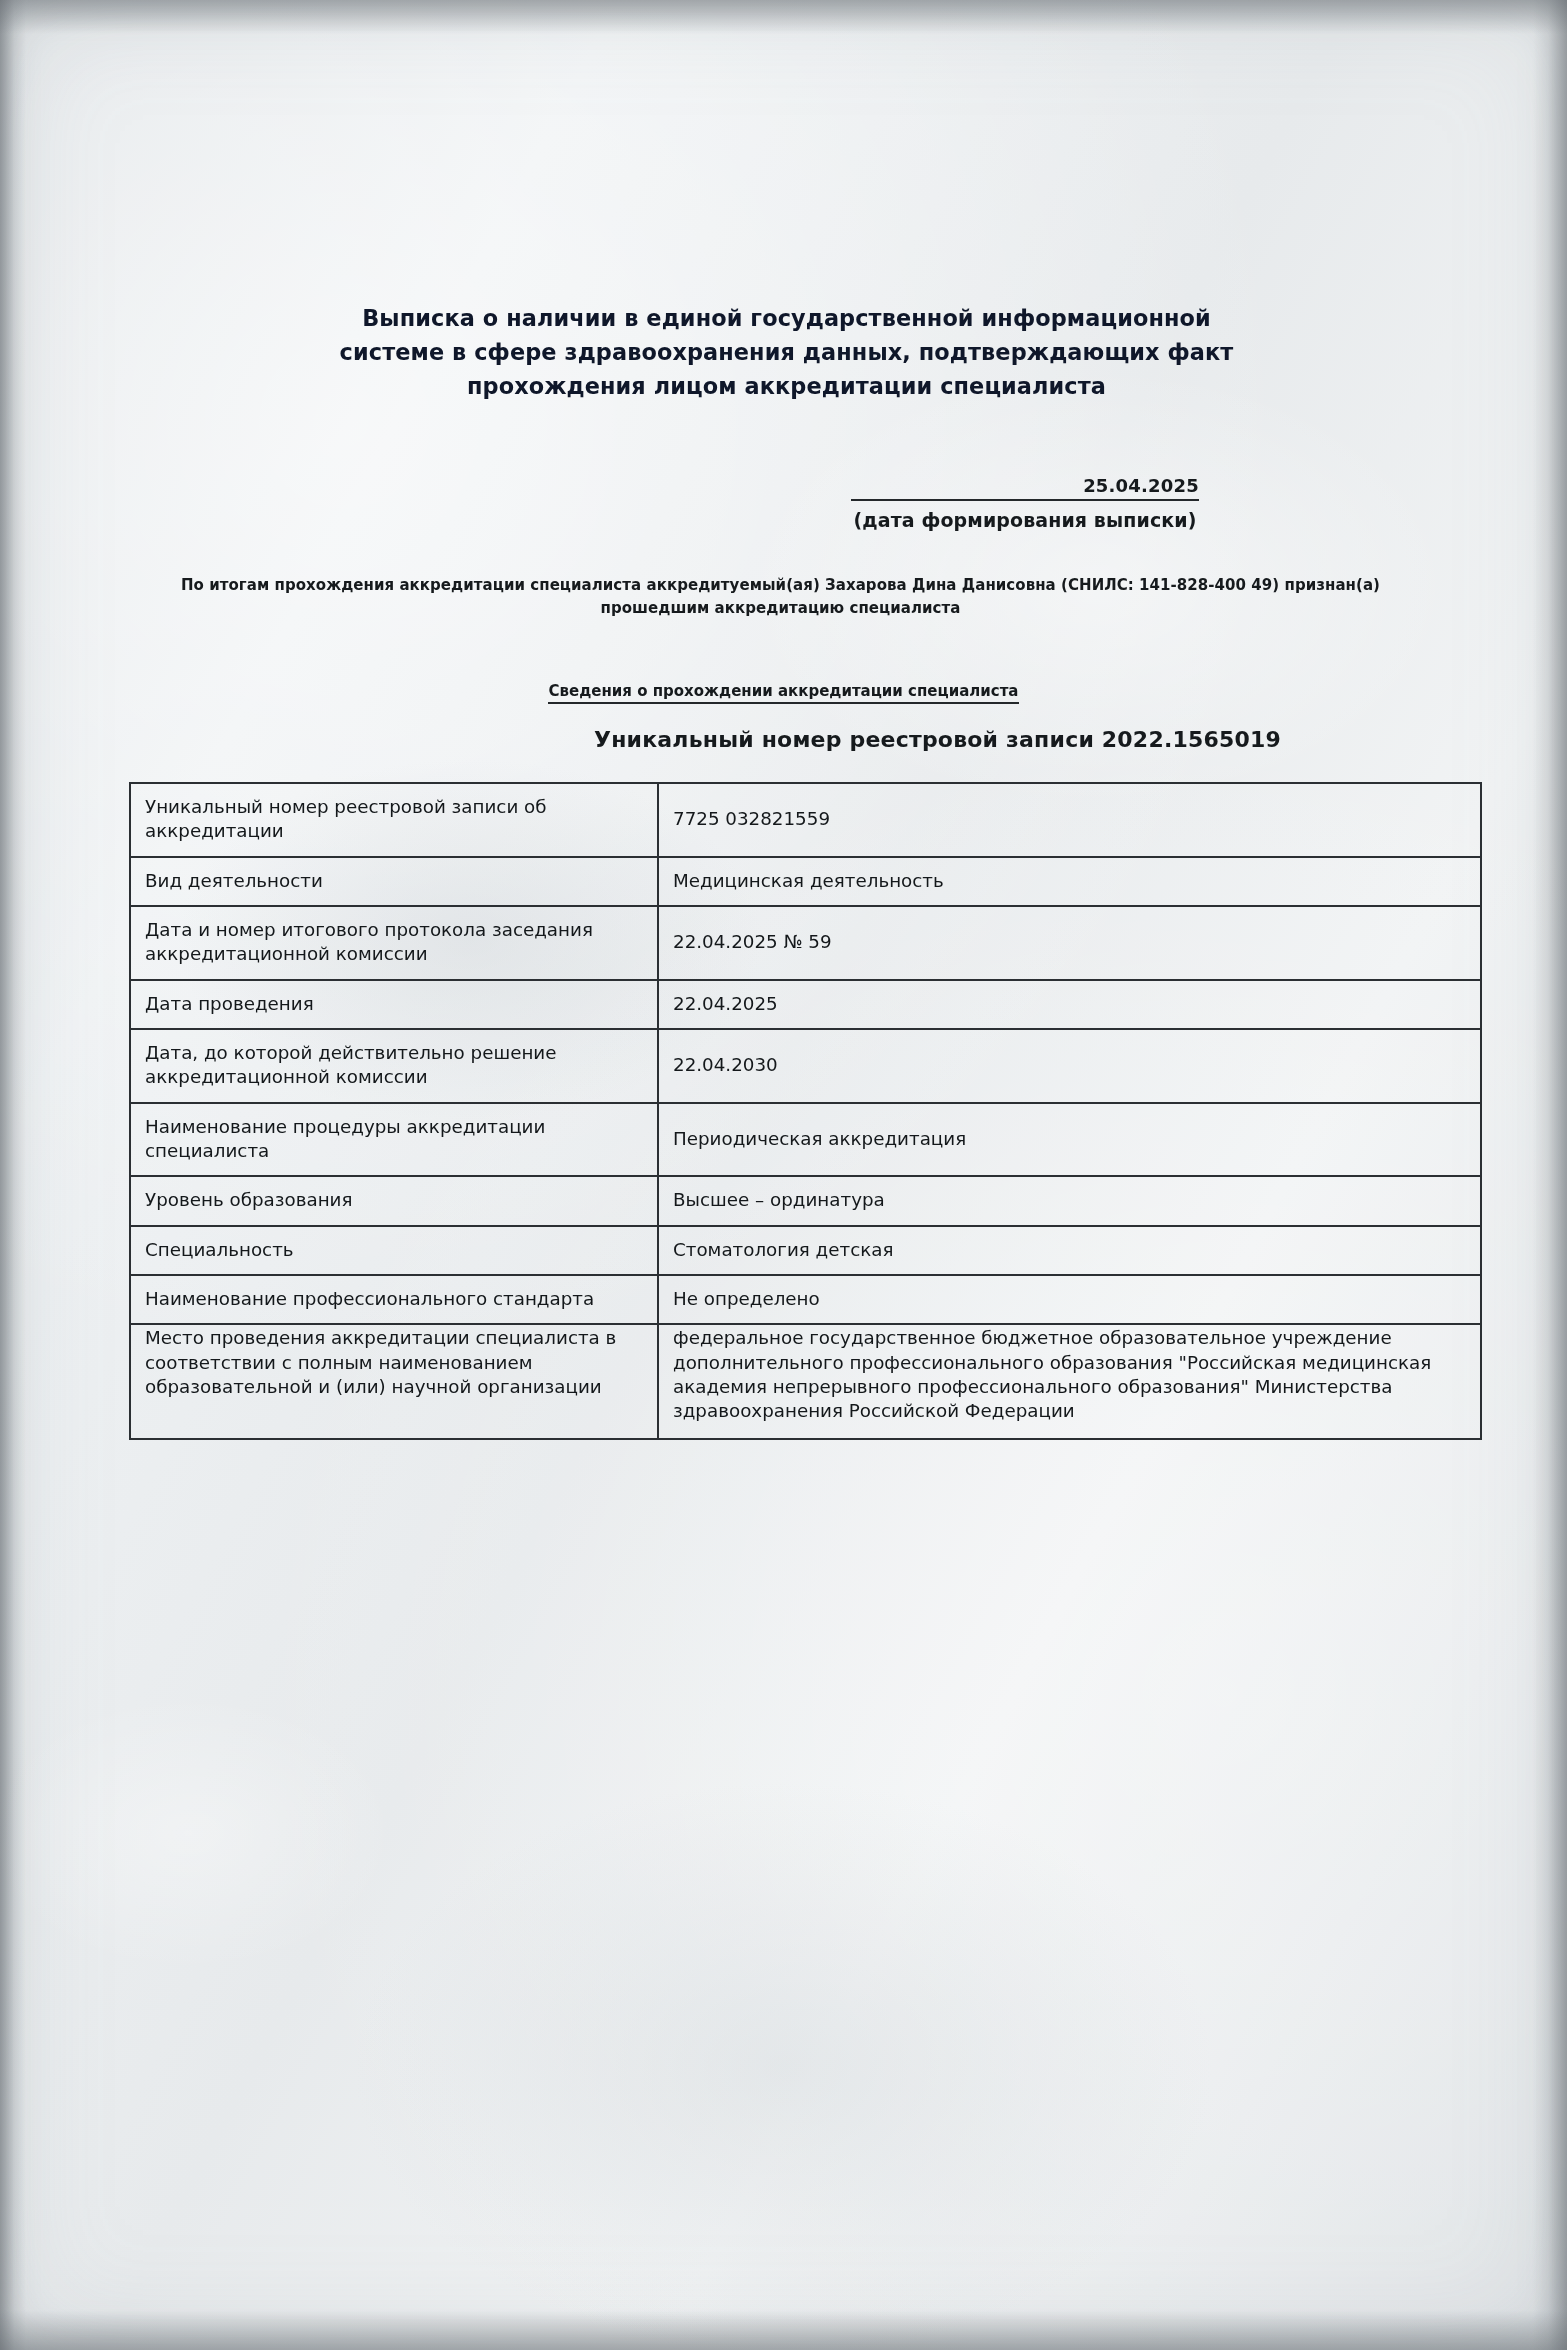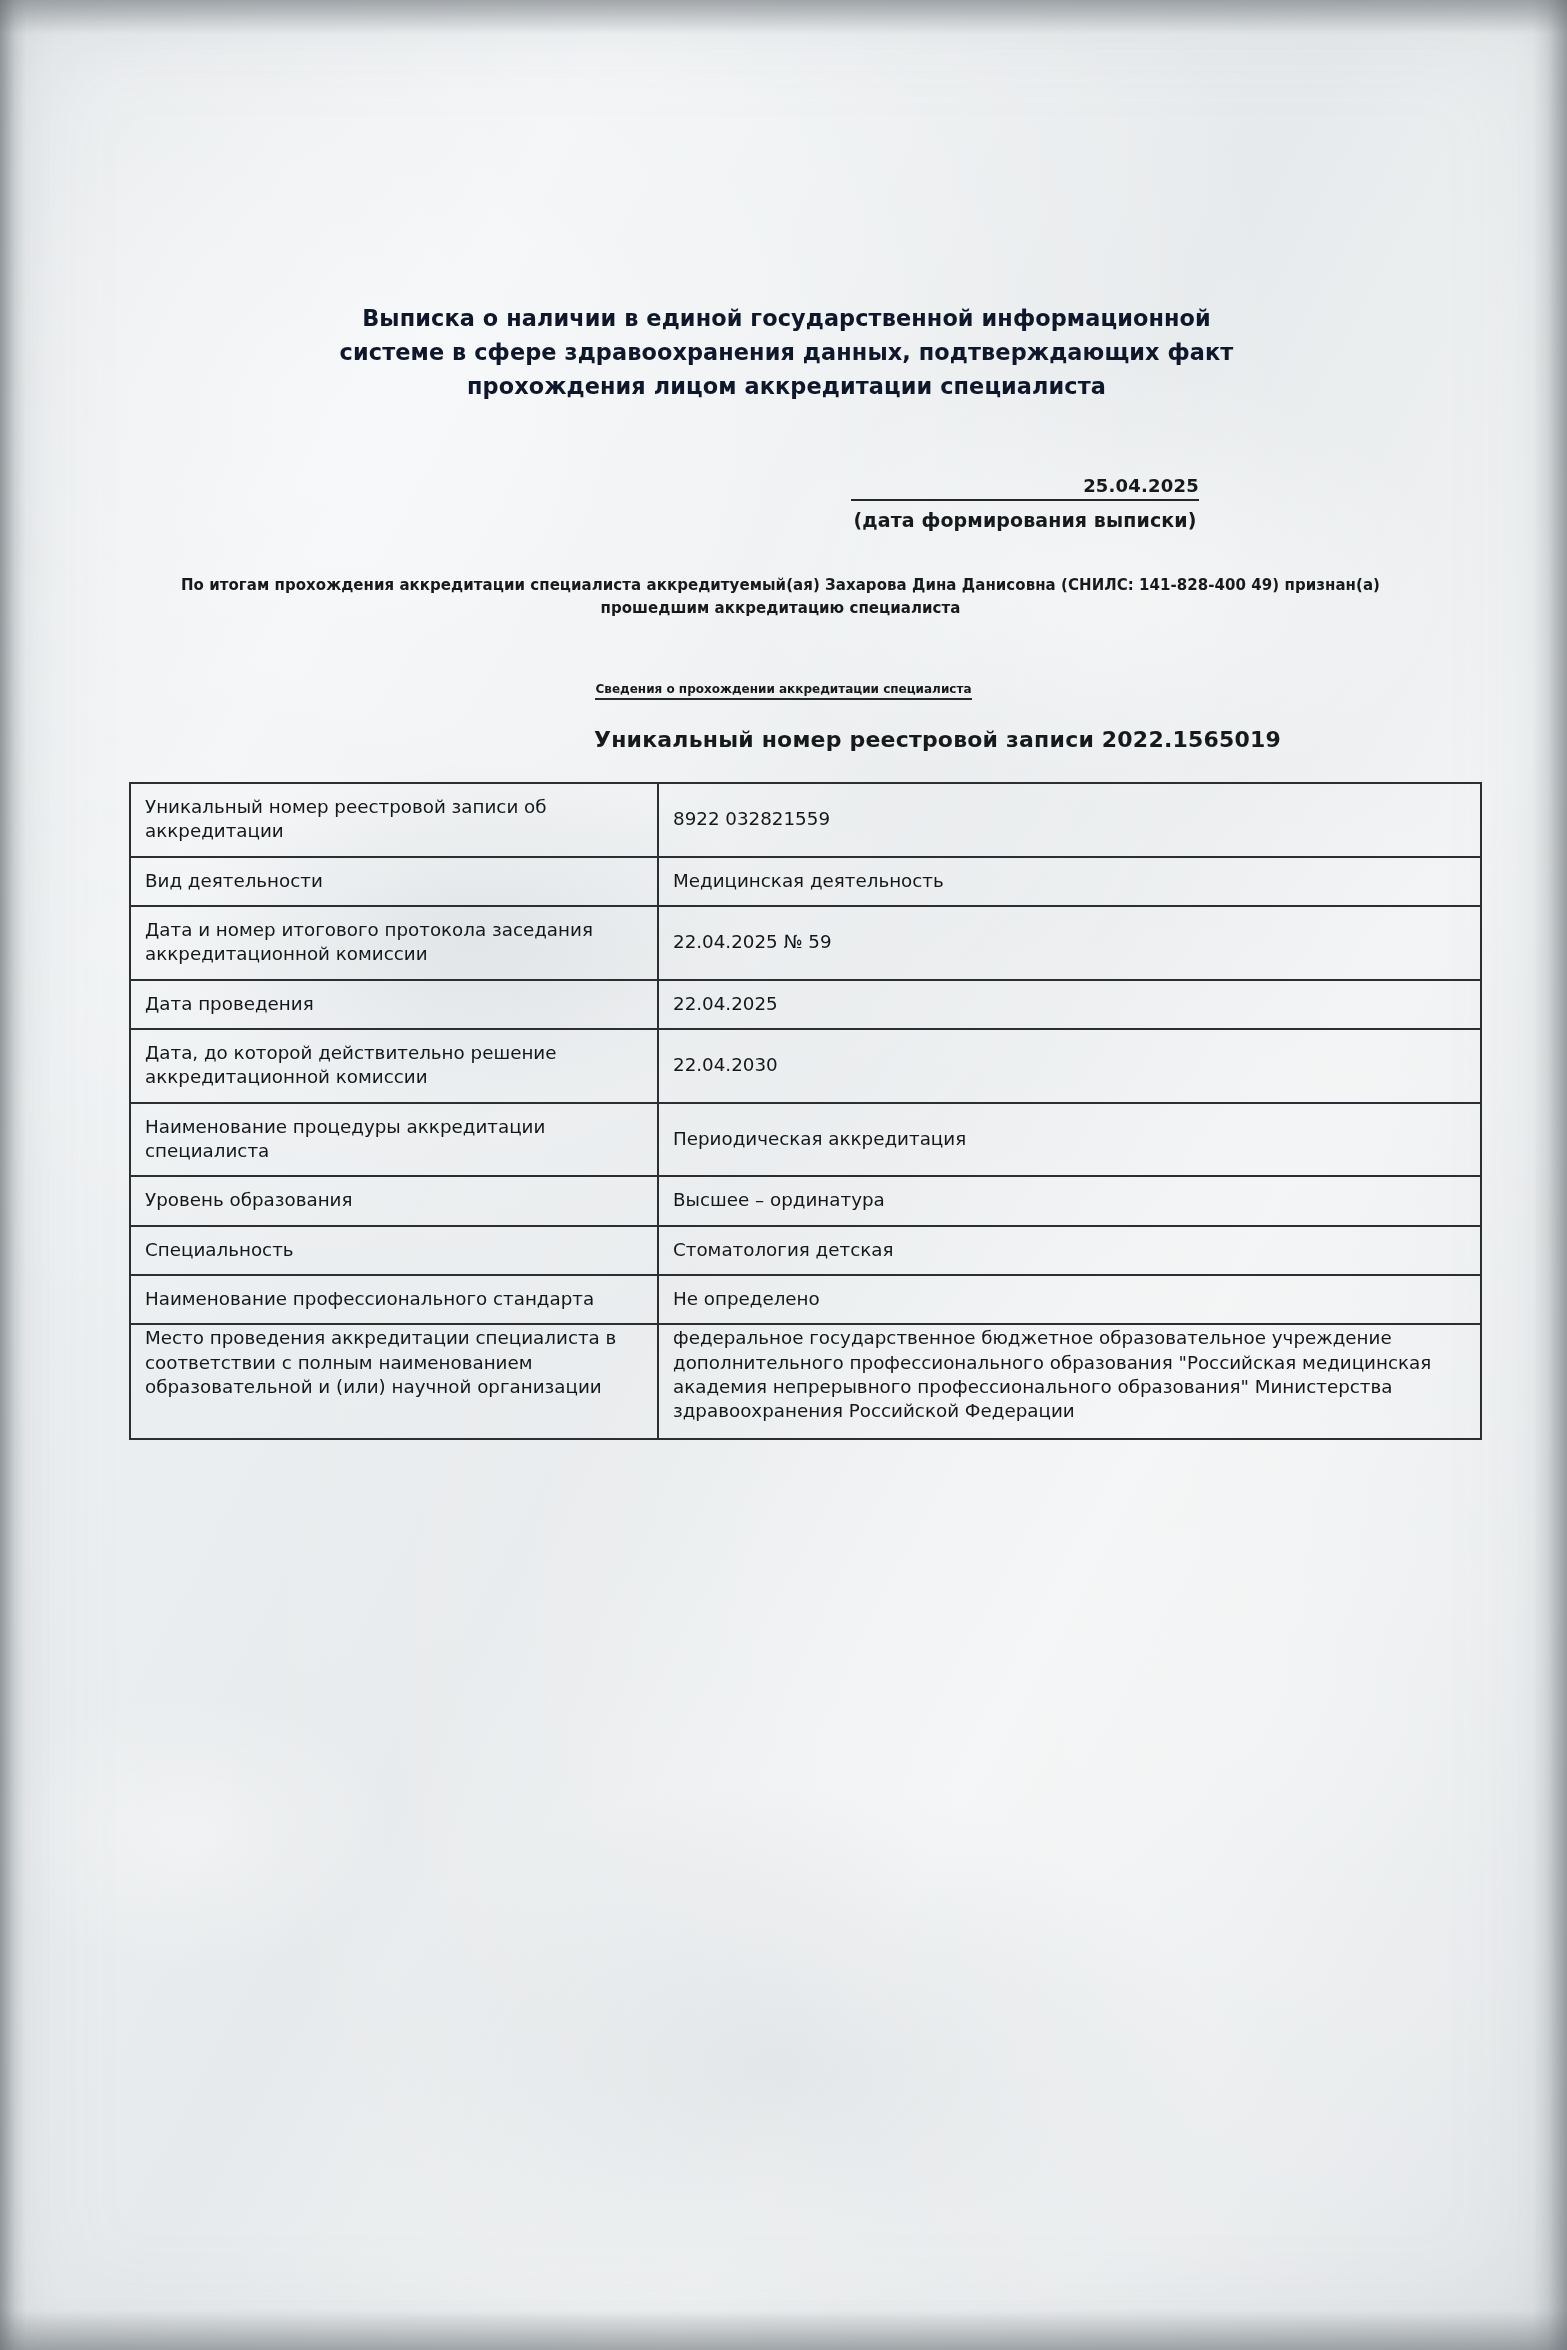--- a/index.html
+++ b/index.html
@@ -134,21 +134,21 @@
     line-height: 1.5;
     letter-spacing: 0.05px;
   }
 
   .section-underlined {
     position: absolute;
     left: 286px;
     top: 682px;
     width: 995px;
     text-align: center;
-    font-size: 12px;
+    font-size: 15px;
     font-weight: bold;
   }
   .section-underlined span {
     border-bottom: 2px solid #24282b;
     padding-bottom: 2px;
   }
 
   .registry-number {
     position: absolute;
     left: 286px;
@@ -219,21 +219,21 @@
   <div class="section-underlined">
     <span>Сведения о прохождении аккредитации специалиста</span>
   </div>
 
   <div class="registry-number">Уникальный номер реестровой записи 2022.1565019</div>
 
   <table class="info-table">
     <tbody>
       <tr>
         <td class="label">Уникальный номер реестровой записи об аккредитации</td>
-        <td class="value">8922 032821559</td>
+        <td class="value">7725 032821559</td>
       </tr>
       <tr>
         <td class="label">Вид деятельности</td>
         <td class="value">Медицинская деятельность</td>
       </tr>
       <tr>
         <td class="label">Дата и номер итогового протокола заседания аккредитационной комиссии</td>
         <td class="value">22.04.2025 № 59</td>
       </tr>
       <tr>

